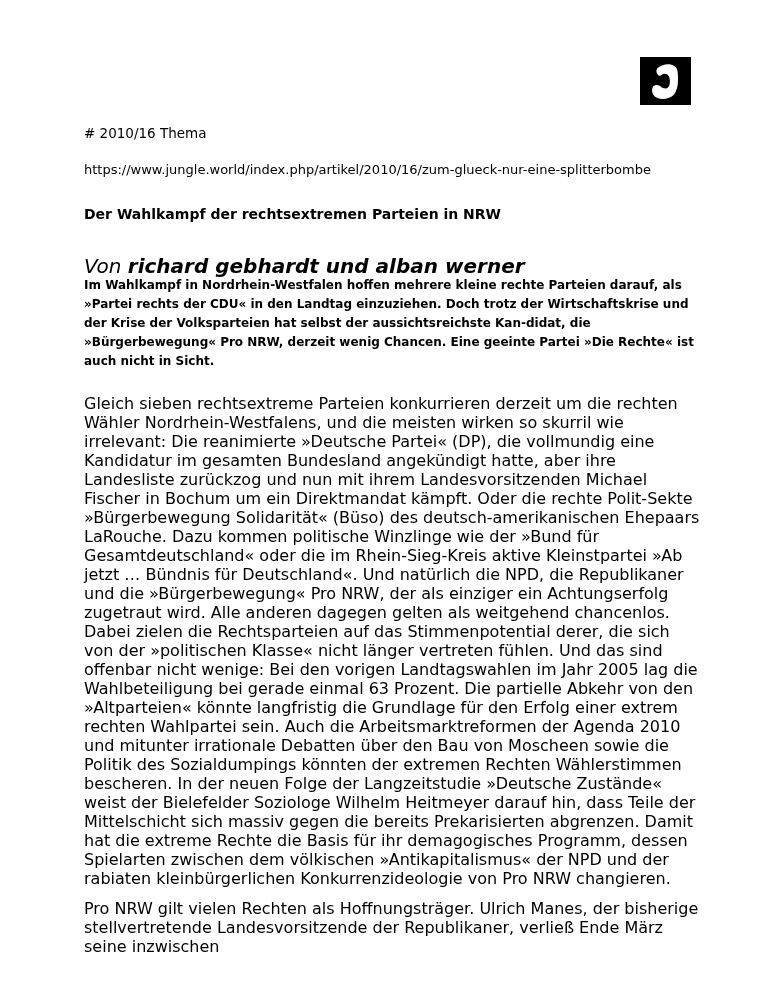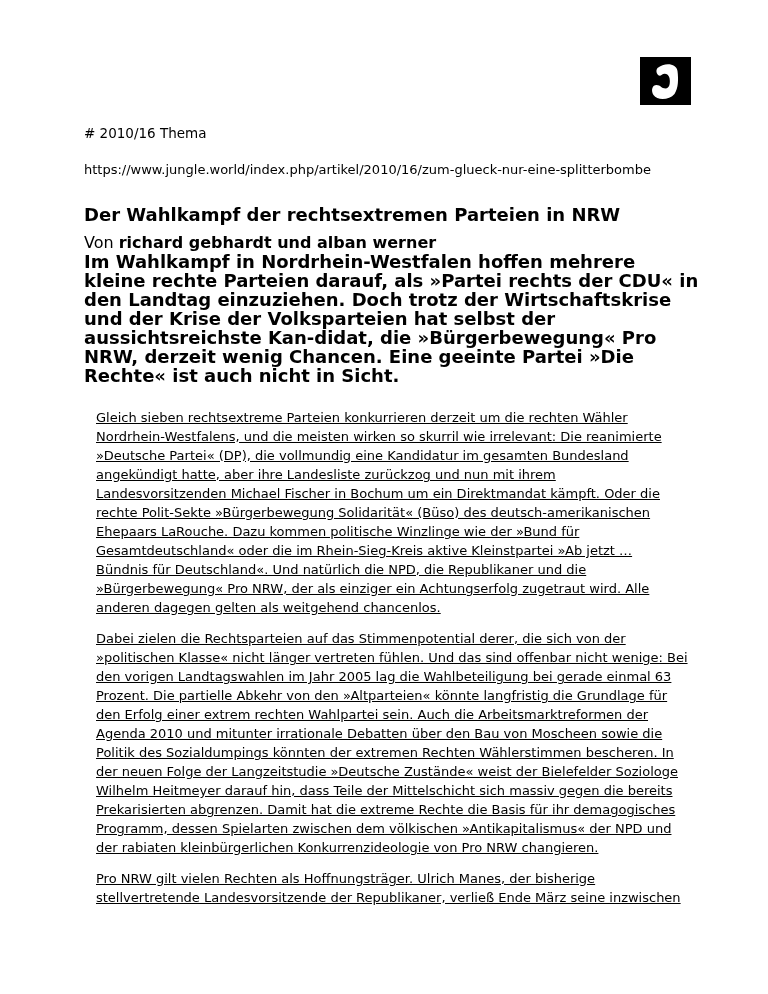--- a/index.html
+++ b/index.html
@@ -35,49 +35,49 @@
     line-height: 19px;
     margin: 0 0 17px 0;
   }
   .url {
     font-size: 13px;
     line-height: 19px;
     margin: 0 0 26px 0;
     word-break: break-all;
   }
   .kicker {
-    font-size: 18px;
+    font-size: 14px;
     font-weight: bold;
     line-height: 19px;
-    margin: 0 0 9px 0;
+    margin: 0 0 33px 0;
   }
   .title {
     font-size: 27px;
     font-weight: bold;
     line-height: 32px;
     letter-spacing: 0.2px;
     margin: 0 0 18px 0;
   }
   .byline {
-    font-size: 16px;
+    font-size: 20px;
     line-height: 19px;
     margin: 0;
+    font-style: italic;
   }
   .byline .authors { font-weight: bold; }
   .lead {
-    font-size: 18px;
+    font-size: 12px;
     font-weight: bold;
     line-height: 19px;
     margin: 0 0 23px 0;
   }
   .bodytext p {
-    font-size: 13px;
+    font-size: 16px;
     line-height: 19px;
-    margin: 12px;
-    text-decoration: underline;
+    margin: 0;
   }
   .bodytext p.para-gap { margin-top: 11px; }
 </style>
 </head>
 <body>
 
 <div class="page">
 
   <div class="logo">
     <svg viewBox="0 0 50 48" aria-hidden="true">

